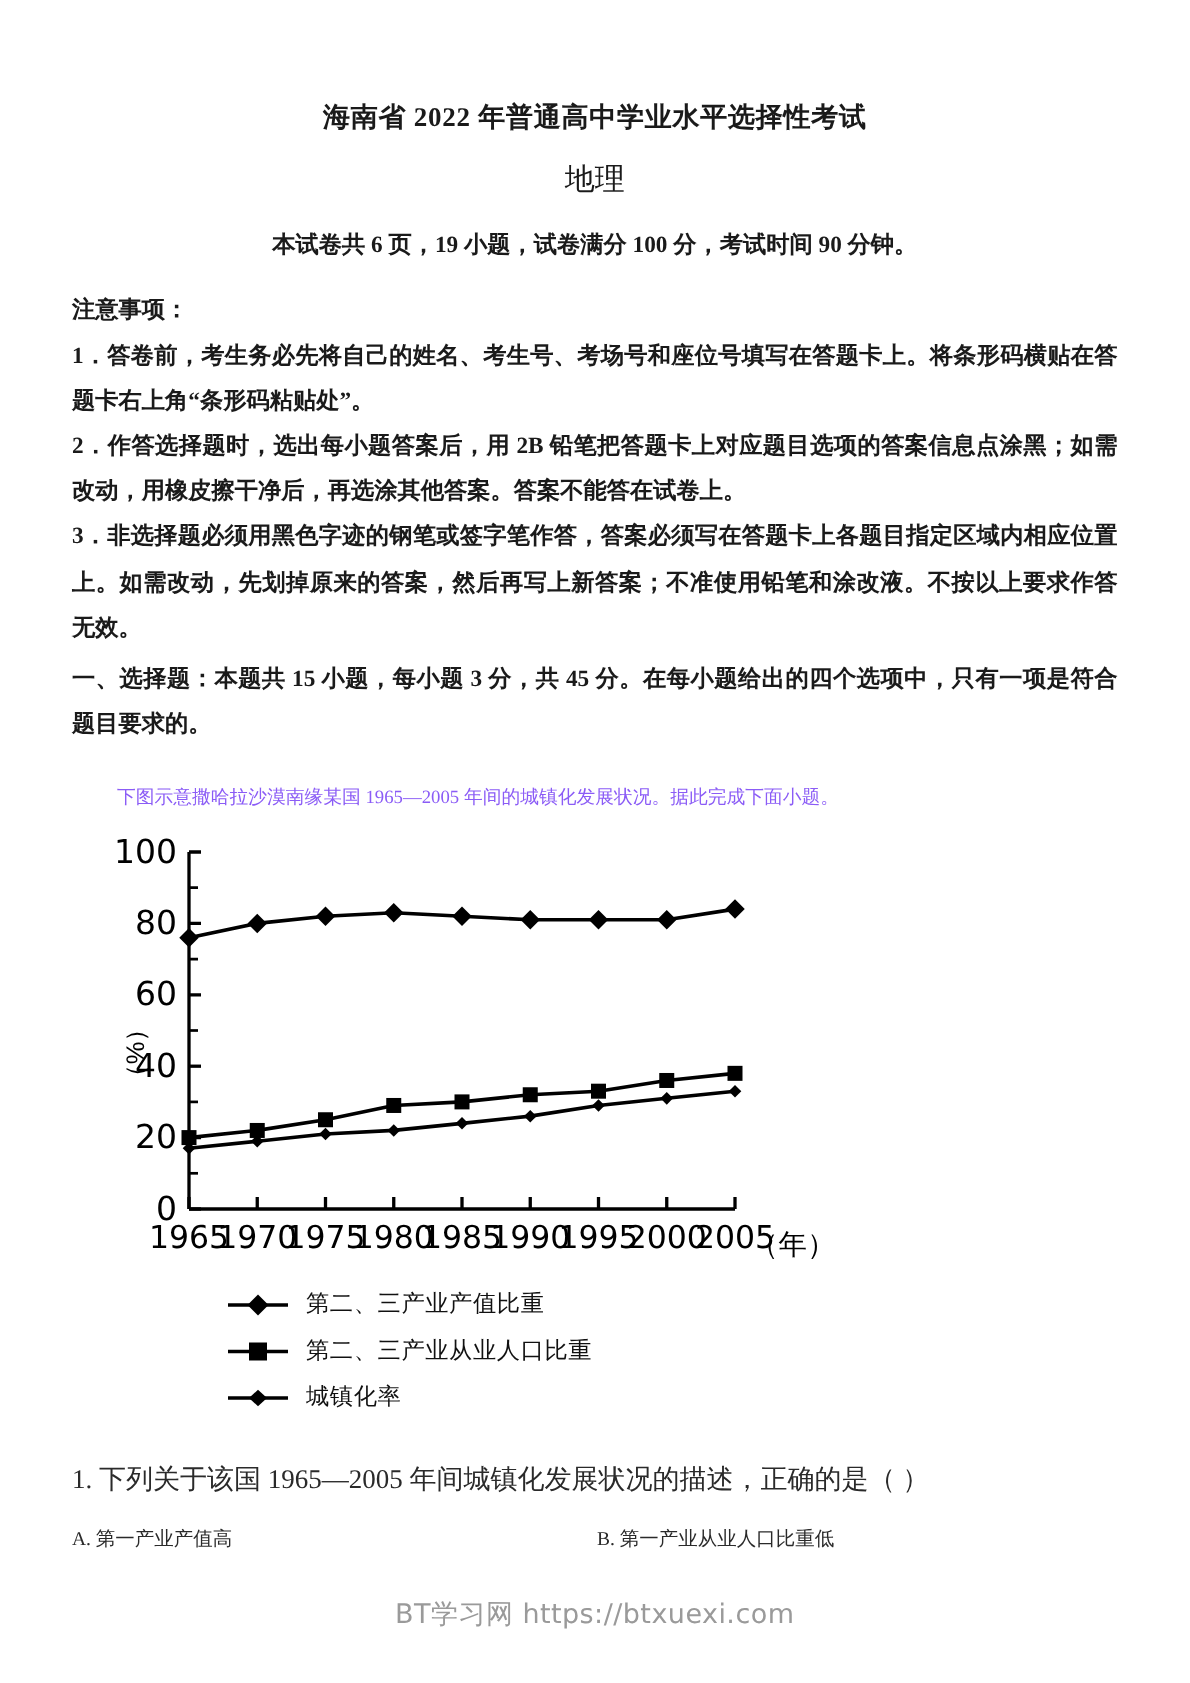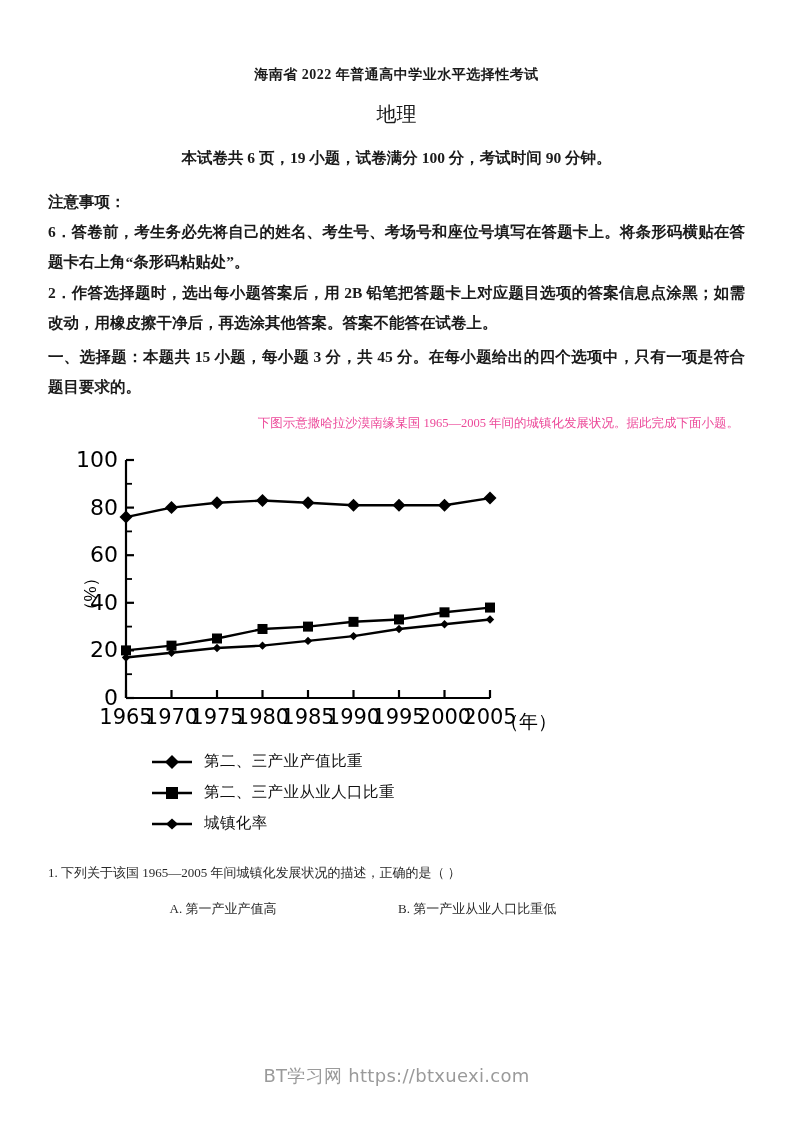--- a/index.html
+++ b/index.html
@@ -18,21 +18,21 @@
   .page {
     position: absolute;
     left: 0; top: 0;
     width: 793px;
     height: 1122px;
   }
 
   
   .doc-title {
     text-align: center;
-    font-size: 14px;
+    font-size: 18px;
     font-weight: bold;
     letter-spacing: 0.5px;
     margin: 0;
     padding-top: 66px;
     line-height: 1.35;
   }
   .doc-subject {
     text-align: center;
     font-size: 20px;
     font-weight: normal;
@@ -68,25 +68,24 @@
     font-size: 15.5px;
     font-weight: bold;
     line-height: 1.95;
     margin-top: 4px;
     text-align: justify;
     text-justify: inter-ideograph;
   }
 
   
   .stem {
-    margin: 10px 54px 0 78px;
+    margin: 22px 54px 0 78px;
     font-size: 12.5px;
     line-height: 1.9;
-    color: #ec4899;
-    text-align: right;
+    color: #8b5cf6;
   }
 
   
   .figure {
     margin: 8px 0 0 0;
     position: relative;
     height: 300px;
   }
   .chart-svg { display: block; }
 
@@ -111,28 +110,27 @@
     font-family: "DejaVu Sans", "Liberation Sans", sans-serif;
     color: #111;
     letter-spacing: 0.4px;
   }
 
   
   .question-wrap {
     margin: 22px 48px 0 48px;
   }
   .q-text {
-    font-size: 13px;
+    font-size: 18px;
     line-height: 1.9;
     color: #2a2a2a;
   }
   .options {
     display: flex;
     margin-top: 14px;
-    text-align: center;
   }
   .opt {
     font-size: 13px;
     color: #2a2a2a;
   }
   .opt-a { width: 350px; }
 
   
   .footer {
     position: absolute;
@@ -150,22 +148,23 @@
 <body>
 
 <div class="page">
 
   <h1 class="doc-title">海南省 2022 年普通高中学业水平选择性考试</h1>
   <h2 class="doc-subject">地理</h2>
   <p class="exam-info">本试卷共 6 页，19 小题，试卷满分 100 分，考试时间 90 分钟。</p>
 
   <div class="notice-wrap">
     <div class="notice-head">注意事项：</div>
-    <div class="notice-item">6．答卷前，考生务必先将自己的姓名、考生号、考场号和座位号填写在答题卡上。将条形码横贴在答题卡右上角“条形码粘贴处”。</div>
+    <div class="notice-item">1．答卷前，考生务必先将自己的姓名、考生号、考场号和座位号填写在答题卡上。将条形码横贴在答题卡右上角“条形码粘贴处”。</div>
     <div class="notice-item">2．作答选择题时，选出每小题答案后，用 2B 铅笔把答题卡上对应题目选项的答案信息点涂黑；如需改动，用橡皮擦干净后，再选涂其他答案。答案不能答在试卷上。</div>
+    <div class="notice-item">3．非选择题必须用黑色字迹的钢笔或签字笔作答，答案必须写在答题卡上各题目指定区域内相应位置上。如需改动，先划掉原来的答案，然后再写上新答案；不准使用铅笔和涂改液。不按以上要求作答无效。</div>
     <div class="section-head">一、选择题：本题共 15 小题，每小题 3 分，共 45 分。在每小题给出的四个选项中，只有一项是符合题目要求的。</div>
   </div>
 
   <div class="stem">下图示意撒哈拉沙漠南缘某国 1965—2005 年间的城镇化发展状况。据此完成下面小题。</div>
 
   <div class="figure">
     <svg class="chart-svg" width="793" height="300" viewBox="0 0 793 300">
 
       <g>
         <line id="y-axis" x1="126" y1="16" x2="126" y2="254" stroke="#000" stroke-width="2.2"></line>

